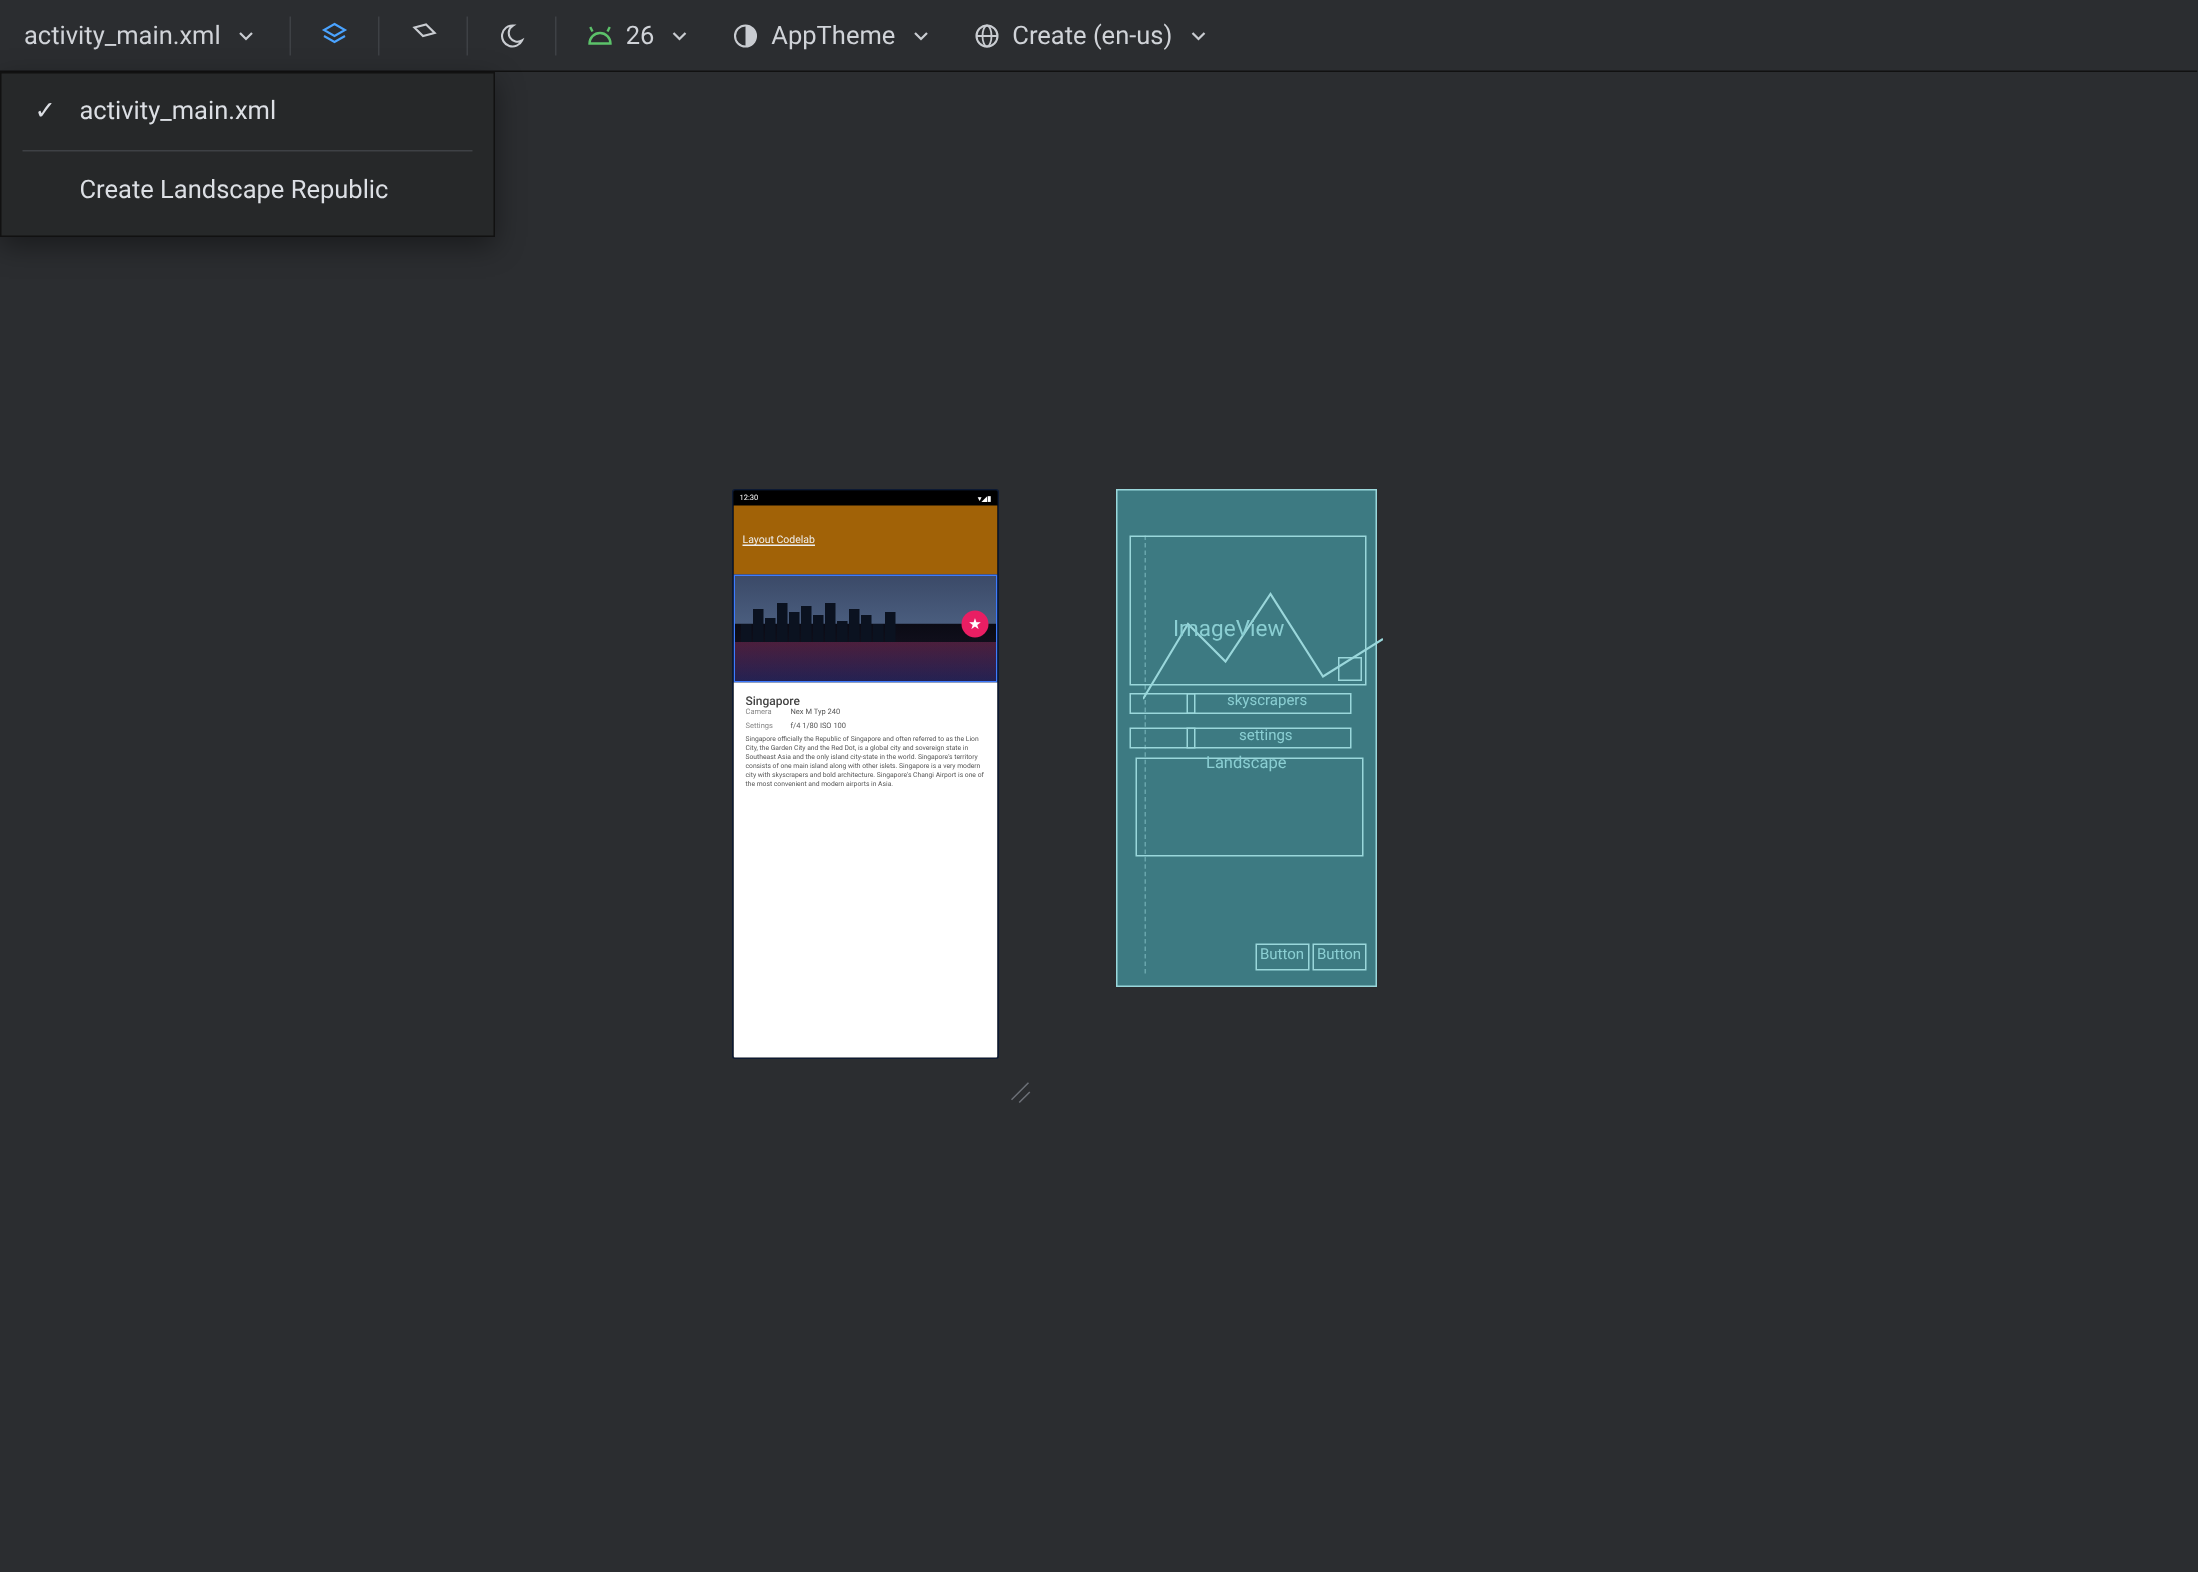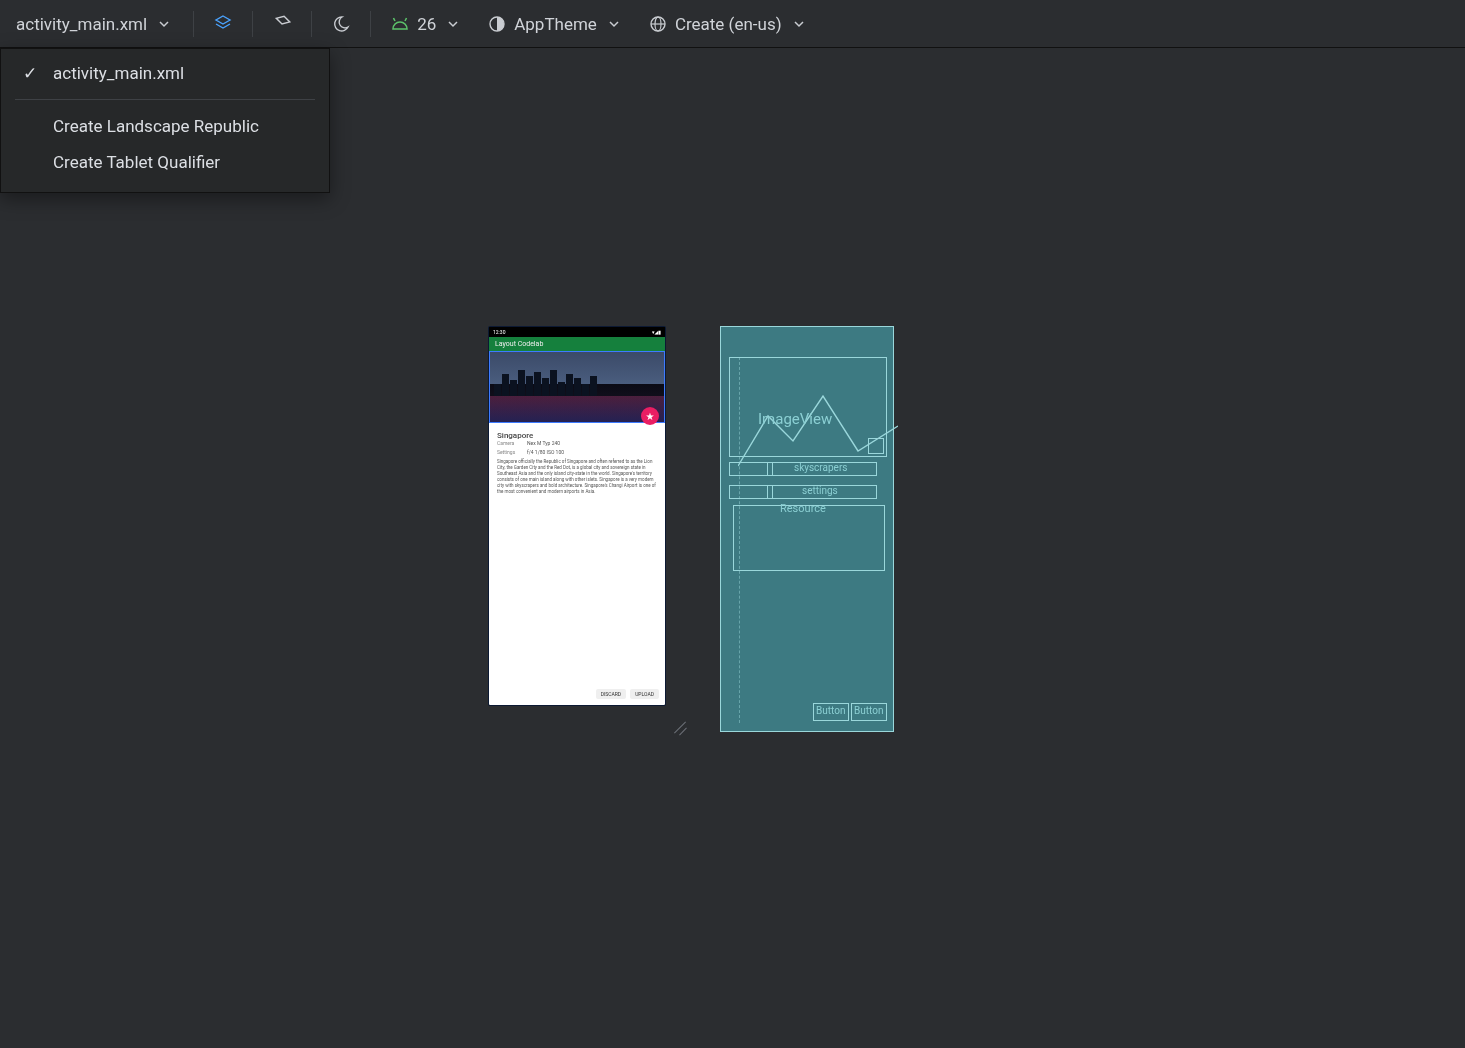--- a/index.html
+++ b/index.html
@@ -17,36 +17,36 @@
   .dropdown .item { display:flex; align-items:center; gap: 12px; padding: 8px 14px 8px 22px; font-size: 17px; color: #dcdfe4; cursor: pointer; }
   .dropdown .check { width: 18px; color: #dcdfe4; }
   .dropdown .divider { height:1px; background:#3e4145; margin: 8px 14px; }
 
   
   .canvas { position:absolute; top:48px; left:0; right:0; bottom:0; background:#2b2d30; }
 
   
   .phone-design { position:absolute; left:488px; top:278px; width:178px; height:380px; background:#000; border-radius:2px; overflow:hidden; border: 1px solid #3d7bff33; }
   .status-bar { height: 10px; background:#000; display:flex; justify-content:space-between; align-items:center; padding:0 4px; font-size:5px; color:#fff; }
-  .appbar { background:#15803d; color:#eee; font-size:7px; padding:3px 6px; }
+  .appbar { background:#a16207; color:#eee; font-size:7px; padding:19px 6px;text-decoration:underline; }
   .hero-img { width:100%; height:72px; background: linear-gradient(180deg,#3b4a68 0%,#4a5d7e 45%,#0b0b15 46%,#1a1628 100%); position:relative; border:1px solid #3d7bff; }
   .skyline { position:absolute; bottom:26px; left:0; right:0; height:28px; display:flex; align-items:flex-end; gap:1px; padding:0 4px; }
   .skyline span { width:7px; background:#0b1220; }
   .reflection { position:absolute; bottom:0; left:0; right:0; height:26px; background:linear-gradient(180deg, rgba(255,80,160,.25), rgba(60,60,180,.3)); }
   .fab { position:absolute; right:6px; top:80px; width:18px; height:18px; background:#e91e63; border-radius:50%; display:flex; align-items:center; justify-content:center; color:#fff; font-size:10px; z-index:2; }
   .content { background:#fff; color:#333; padding:8px 8px 4px; height:calc(100% - 10px - 14px - 72px); position:relative; }
   .content h3 { font-size:8px; font-weight:500; margin-bottom:0; color:#444; }
   .row-small { font-size:5px; color:#555; display:flex; gap:6px; margin-bottom:3px; }
   .row-small .lbl { color:#888; width:24px; }
   .desc { font-size:4.5px; color:#555; line-height:1.35; margin-top:4px; }
   .btn-row { position:absolute; bottom:6px; right:6px; display:flex; gap:4px; }
   .btn-row button { font-size:5px; background:#efefef; border:none; padding:2px 5px; color:#333; border-radius:2px; }
 
   
-  .phone-blueprint { position:absolute; left:720px; top:278px; width:174px; height:406px; background:#3d7a82; border:1px solid #9ad7db; }
+  .phone-blueprint { position:absolute; left:744px; top:278px; width:174px; height:332px; background:#3d7a82; border:1px solid #9ad7db; }
   .bp-box { position:absolute; border:1px solid #9ad7db; }
   .bp-label { position:absolute; font-size:12px; color:#8bcfd3; white-space:nowrap; }
   .bp-guides { position:absolute; left:18px; top:30px; bottom:8px; border-left:1px dashed #9ad7db77; }
   .bp-mountain { position:absolute; top:28px; left:8px; right:8px; height:100px; }
 
   
   .resize-handle { position:absolute; left:668px; top:665px; width:24px; height:24px; }
   .resize-handle::before, .resize-handle::after { content:''; position:absolute; background:#6d7178; height:1px; transform:rotate(-45deg); }
   .resize-handle::before { width:16px; left:4px; top:14px; }
   .resize-handle::after { width:10px; left:10px; top:18px; }
@@ -144,24 +144,20 @@
 
 <div class="dropdown">
   <div class="item">
     <span class="check">✓</span>
     <span>activity_main.xml</span>
   </div>
   <div class="divider"></div>
   <div class="item">
     <span class="check"></span>
     <span>Create Landscape Republic</span>
-  </div>
-  <div class="item">
-    <span class="check"></span>
-    <span>Create Tablet Qualifier</span>
   </div>
 </div>
 
 <div class="canvas">
 
   <div class="phone-design">
     <div class="status-bar">
       <span>12:30</span>
       <span>▾◢▮</span>
     </div>
@@ -220,21 +216,21 @@
     </div>
     <div class="bp-box" style="left:8px; top:135px; width:44px; height:14px;"></div>
     <div class="bp-box" style="left:46px; top:135px; width:110px; height:14px;">
       <span class="bp-label" style="left:26px; top:-1px; font-size:10px;">skyscrapers</span>
     </div>
     <div class="bp-box" style="left:8px; top:158px; width:44px; height:14px;"></div>
     <div class="bp-box" style="left:46px; top:158px; width:110px; height:14px;">
       <span class="bp-label" style="left:34px; top:-1px; font-size:10px;">settings</span>
     </div>
     <div class="bp-box" style="left:12px; top:178px; width:152px; height:66px;">
-      <span class="bp-label" style="left:46px; top:-4px; font-size:11px;">Resource</span>
+      <span class="bp-label" style="left:46px; top:-4px; font-size:11px;">Landscape</span>
     </div>
     <div class="bp-box" style="right:44px; bottom:10px; width:36px; height:18px;">
       <span class="bp-label" style="left:2px; top:1px; font-size:10px;">Button</span>
     </div>
     <div class="bp-box" style="right:6px; bottom:10px; width:36px; height:18px;">
       <span class="bp-label" style="left:2px; top:1px; font-size:10px;">Button</span>
     </div>
   </div>
 </div>
 

